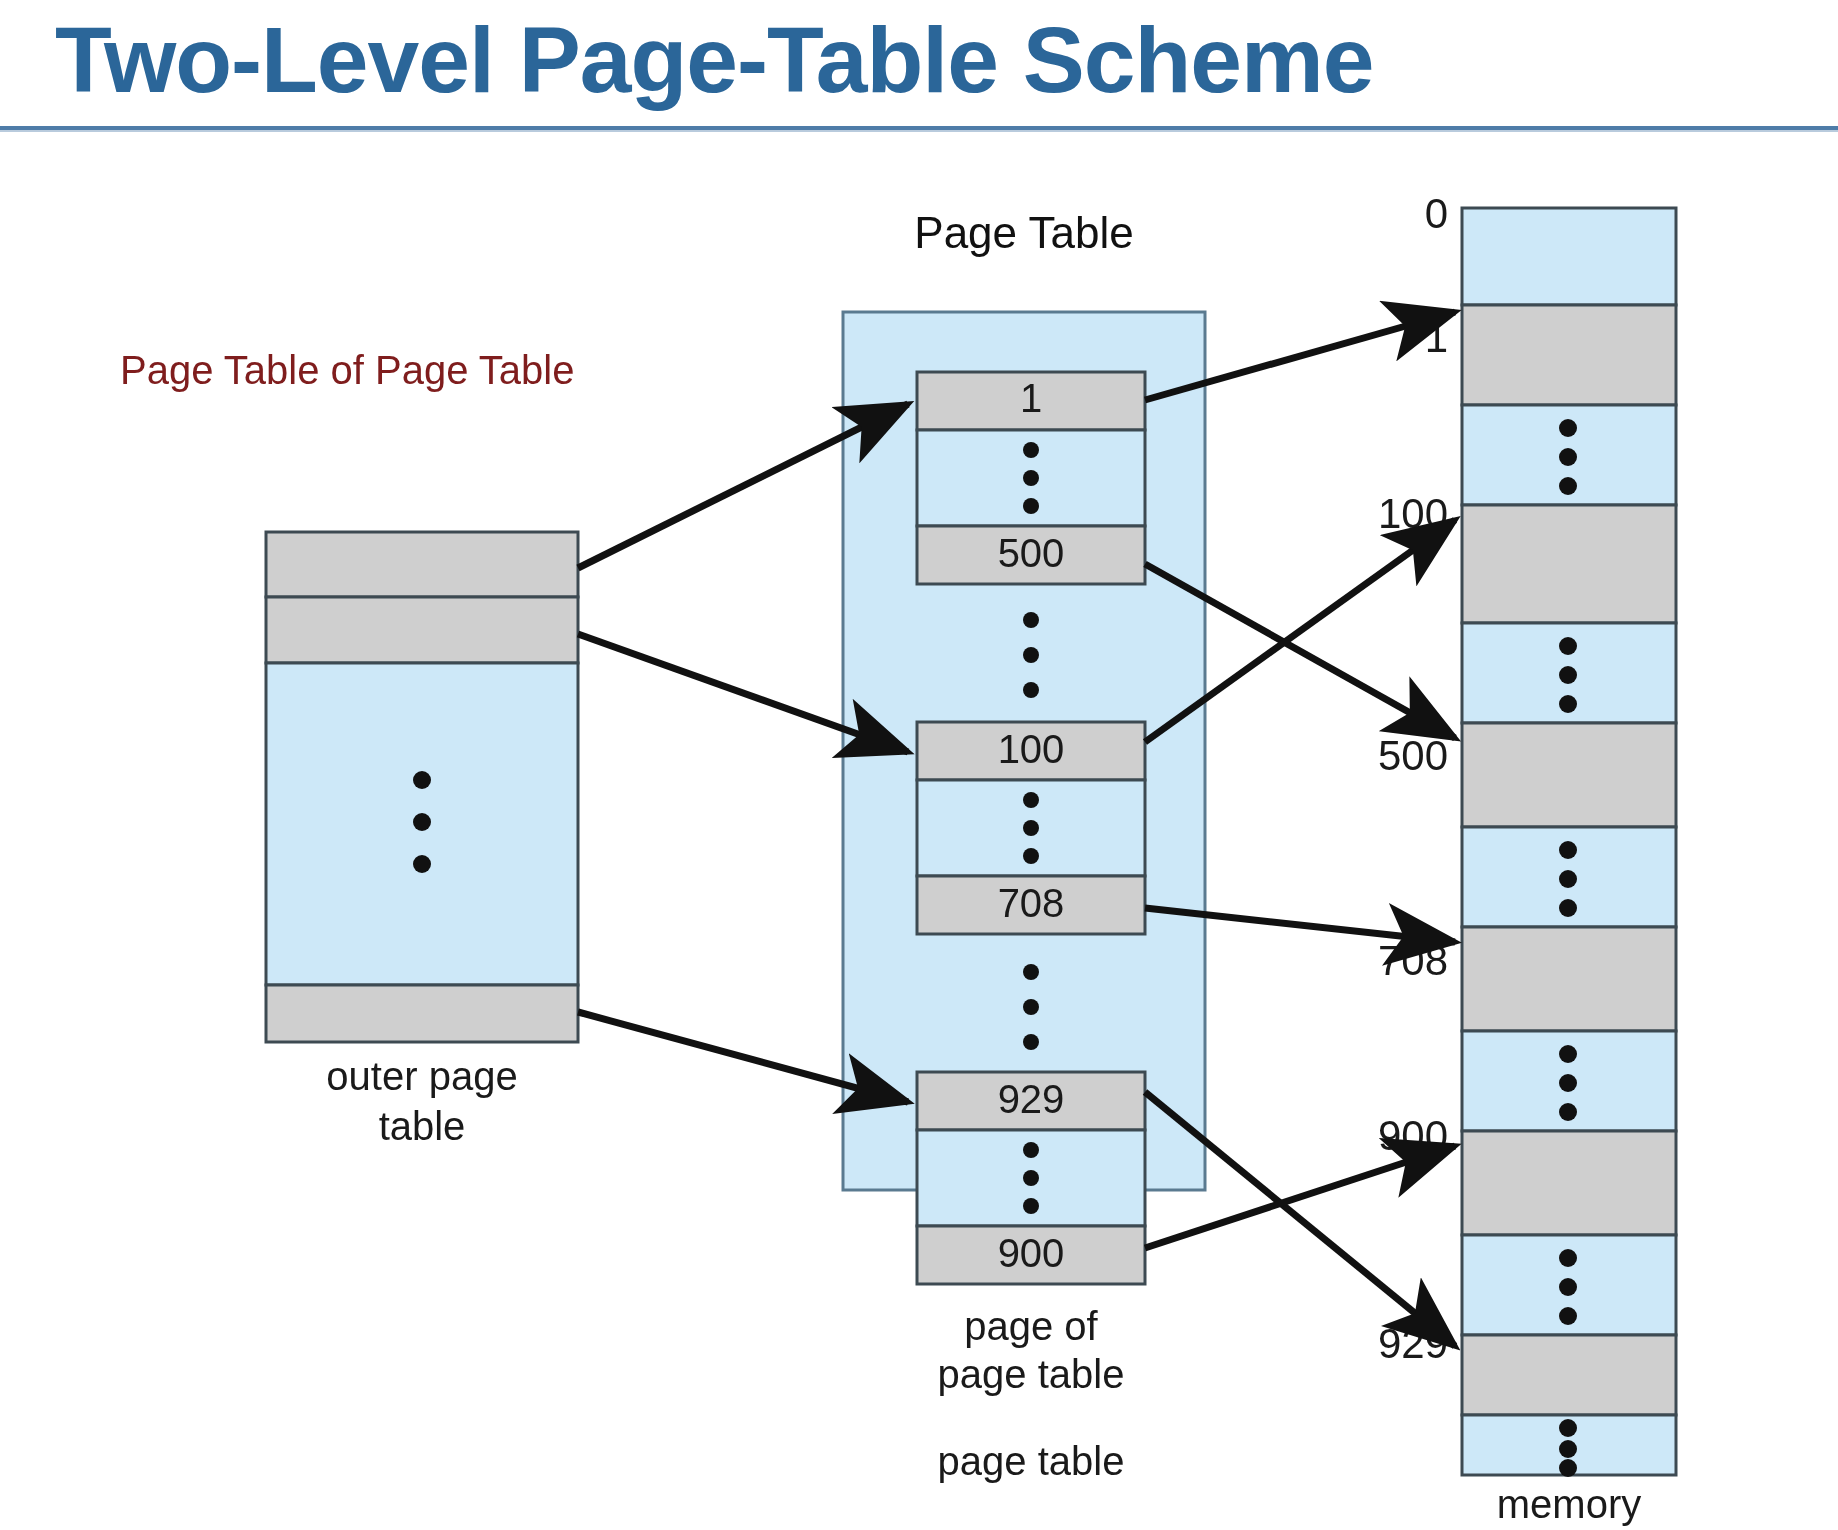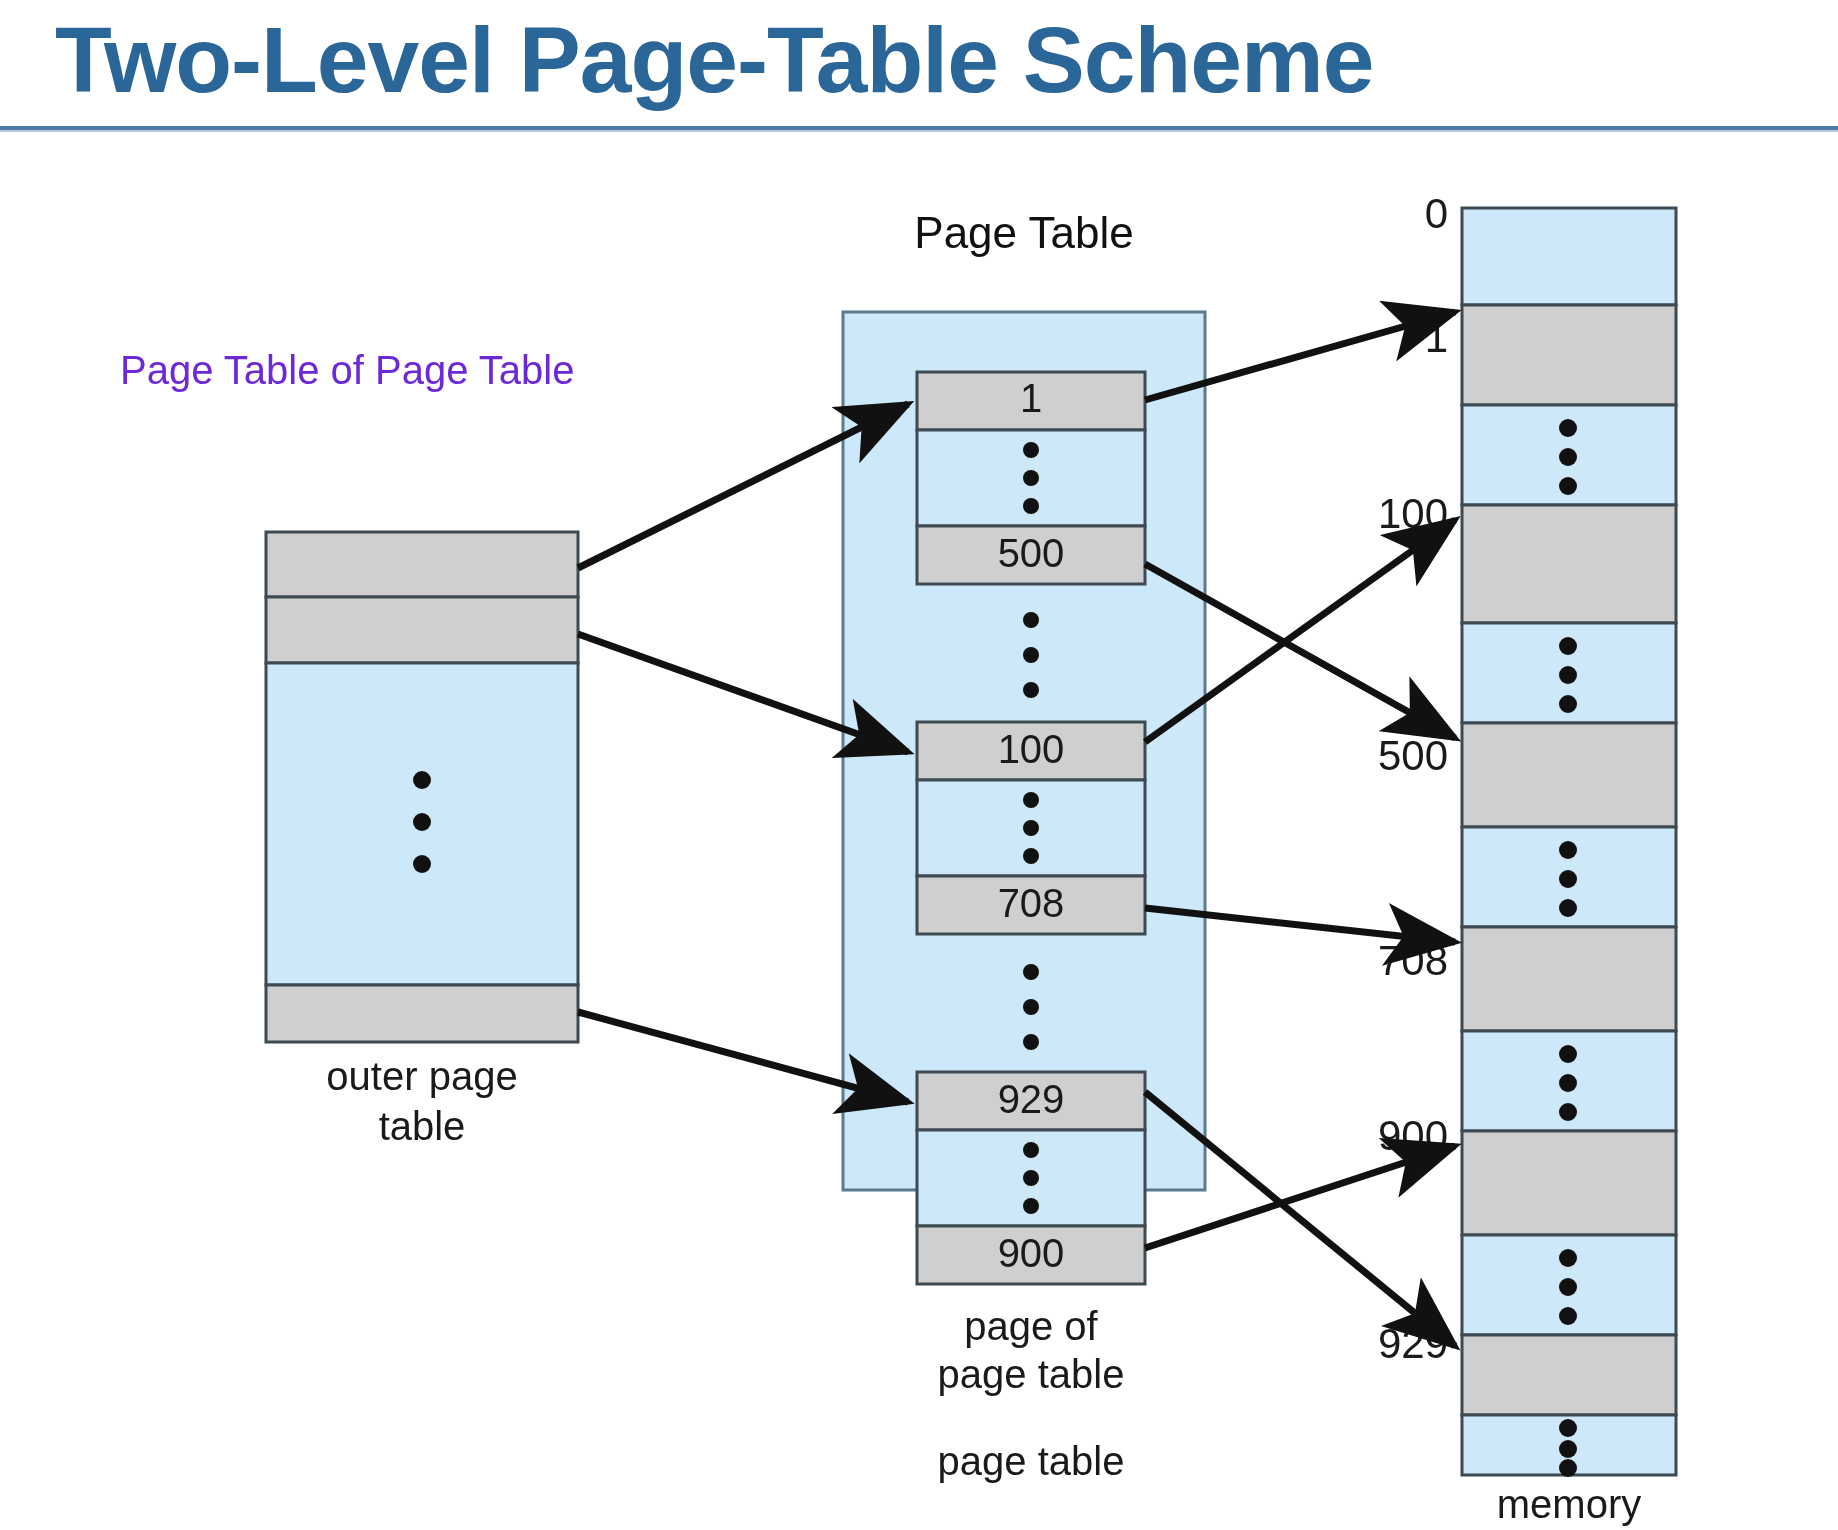--- a/index.html
+++ b/index.html
@@ -62,21 +62,21 @@
     height: 1530px;
   }
   svg text {
     font-family: "Liberation Sans", sans-serif;
   }
   .annot-red {
     position: absolute;
     left: 120px;
     top: 348px;
     font-size: 40px;
-    color: #6d28d9;
+    color: #7f1d1d;
     white-space: nowrap;
     font-family: "Liberation Sans", sans-serif;
   }
 </style>
 </head>
 <body>
 
 <div id="slide">
 
   <div class="slide-title">Two-Level Page-Table Scheme</div>

